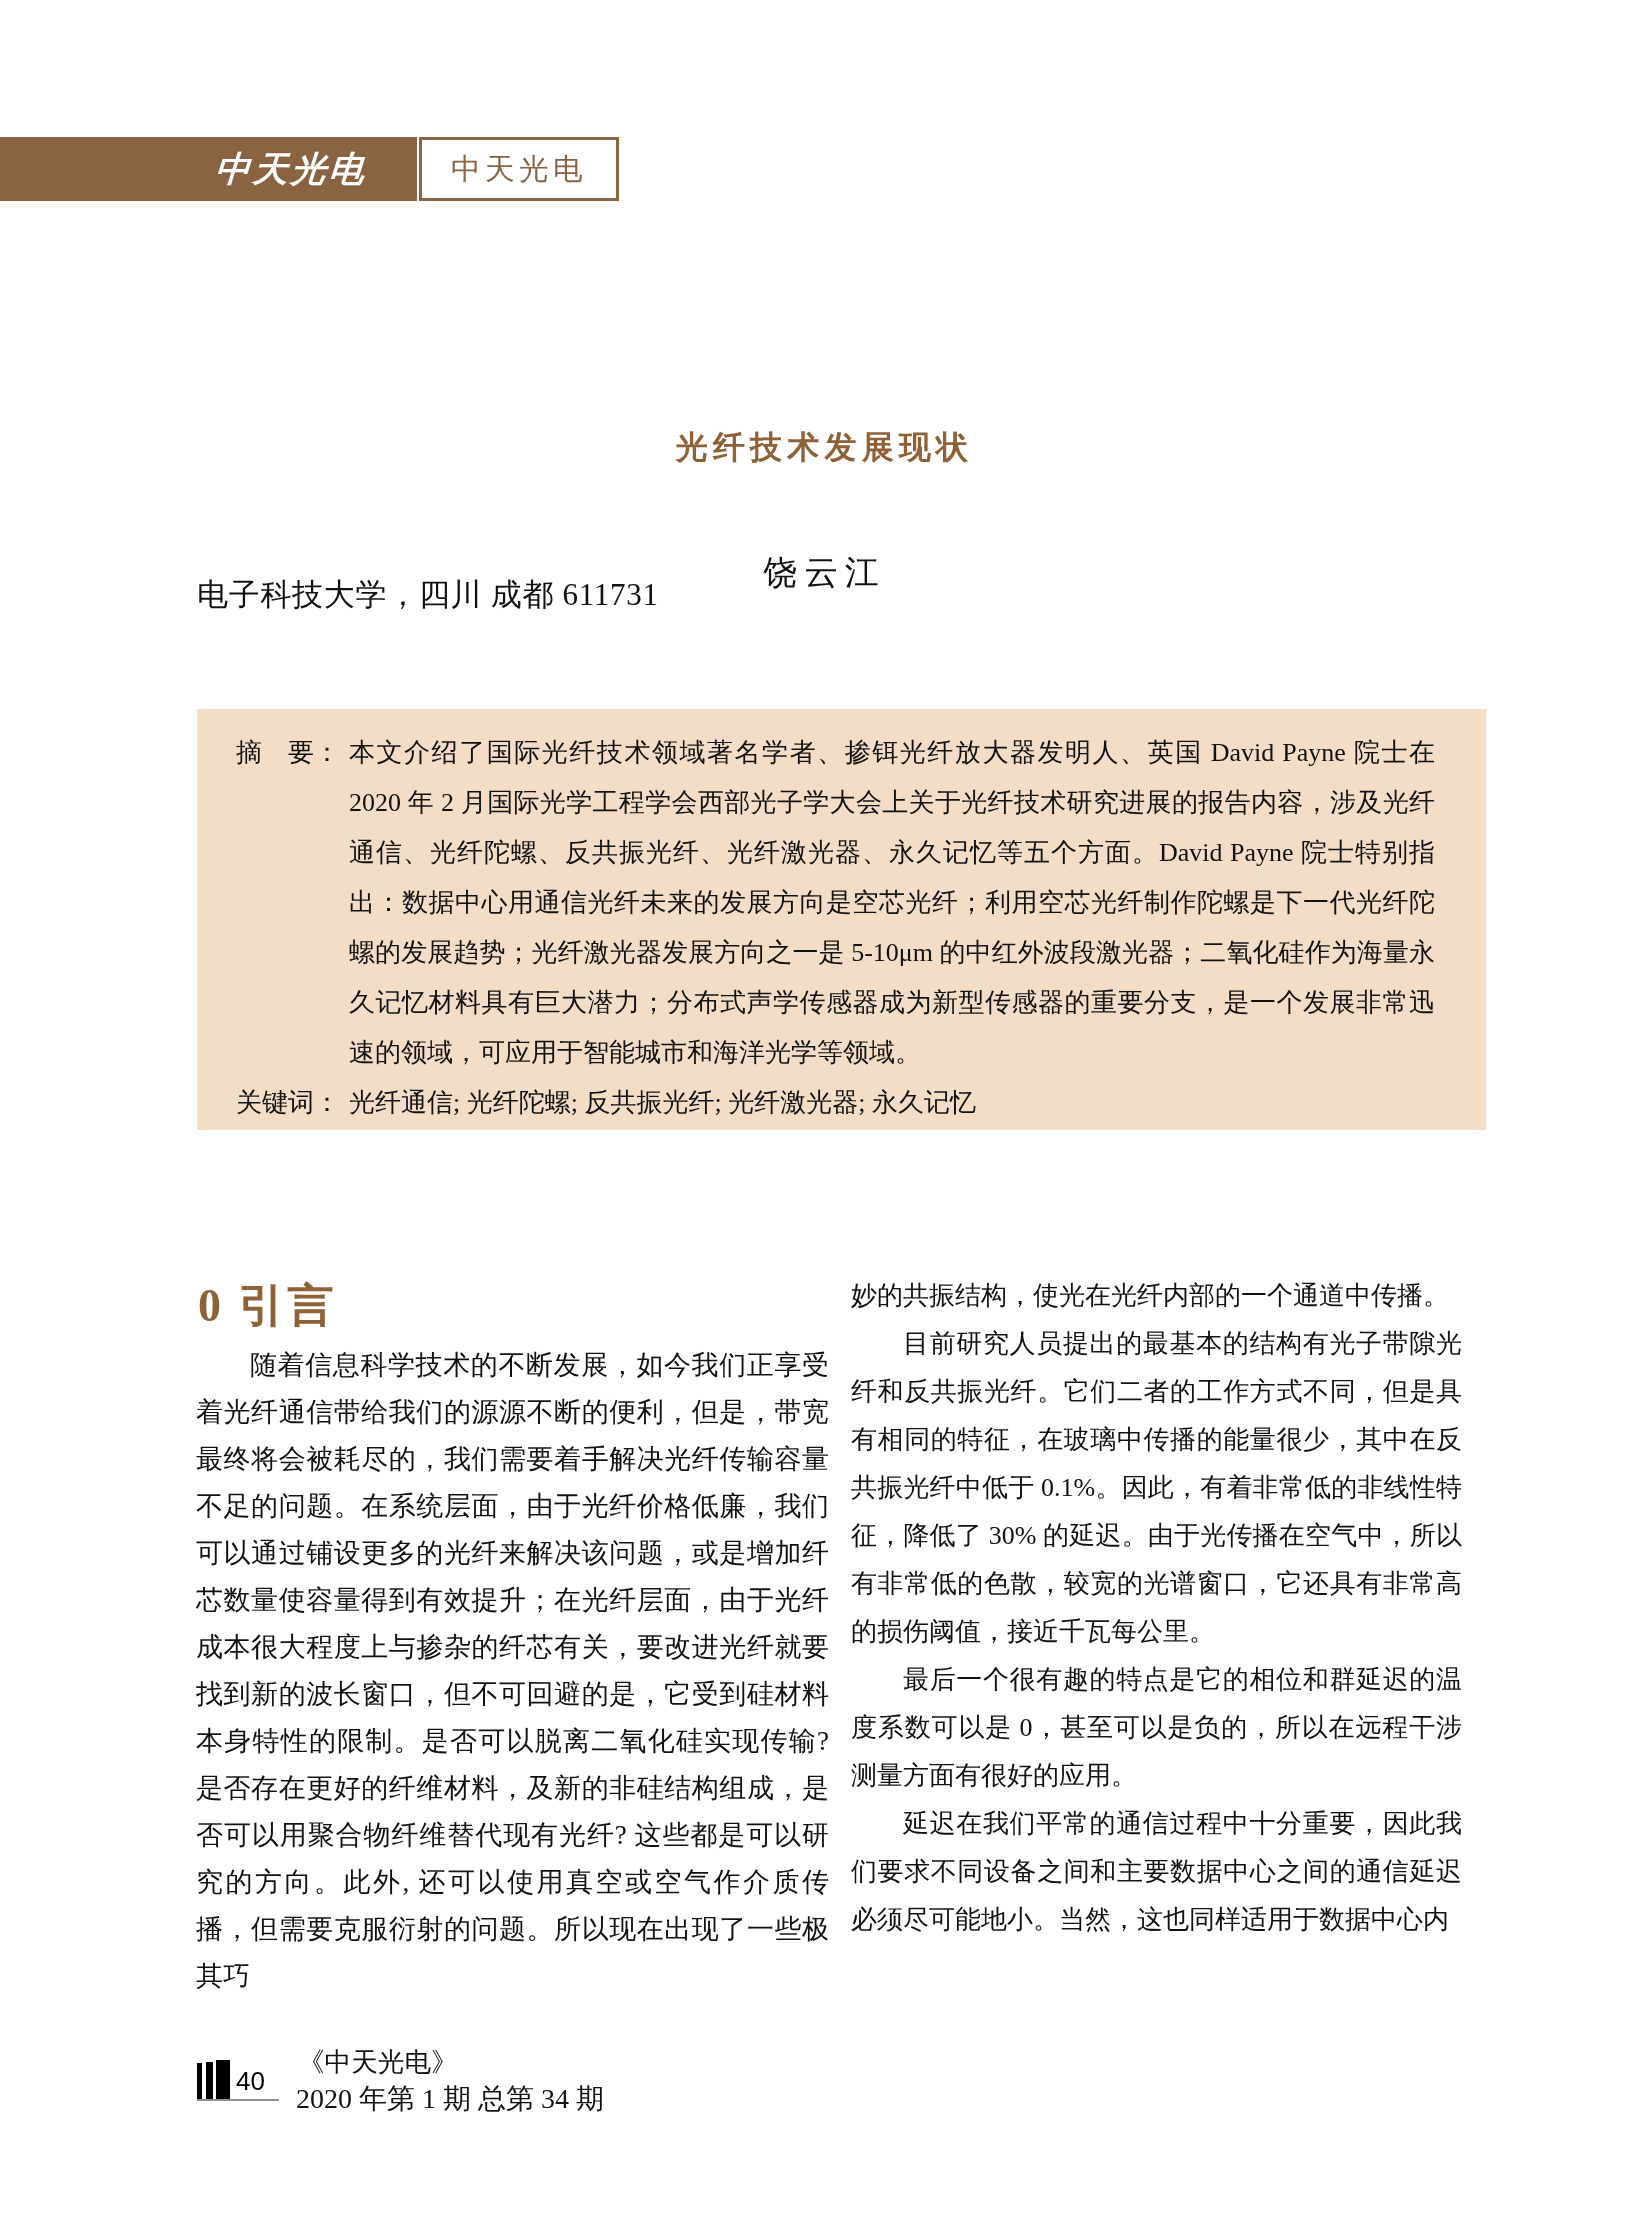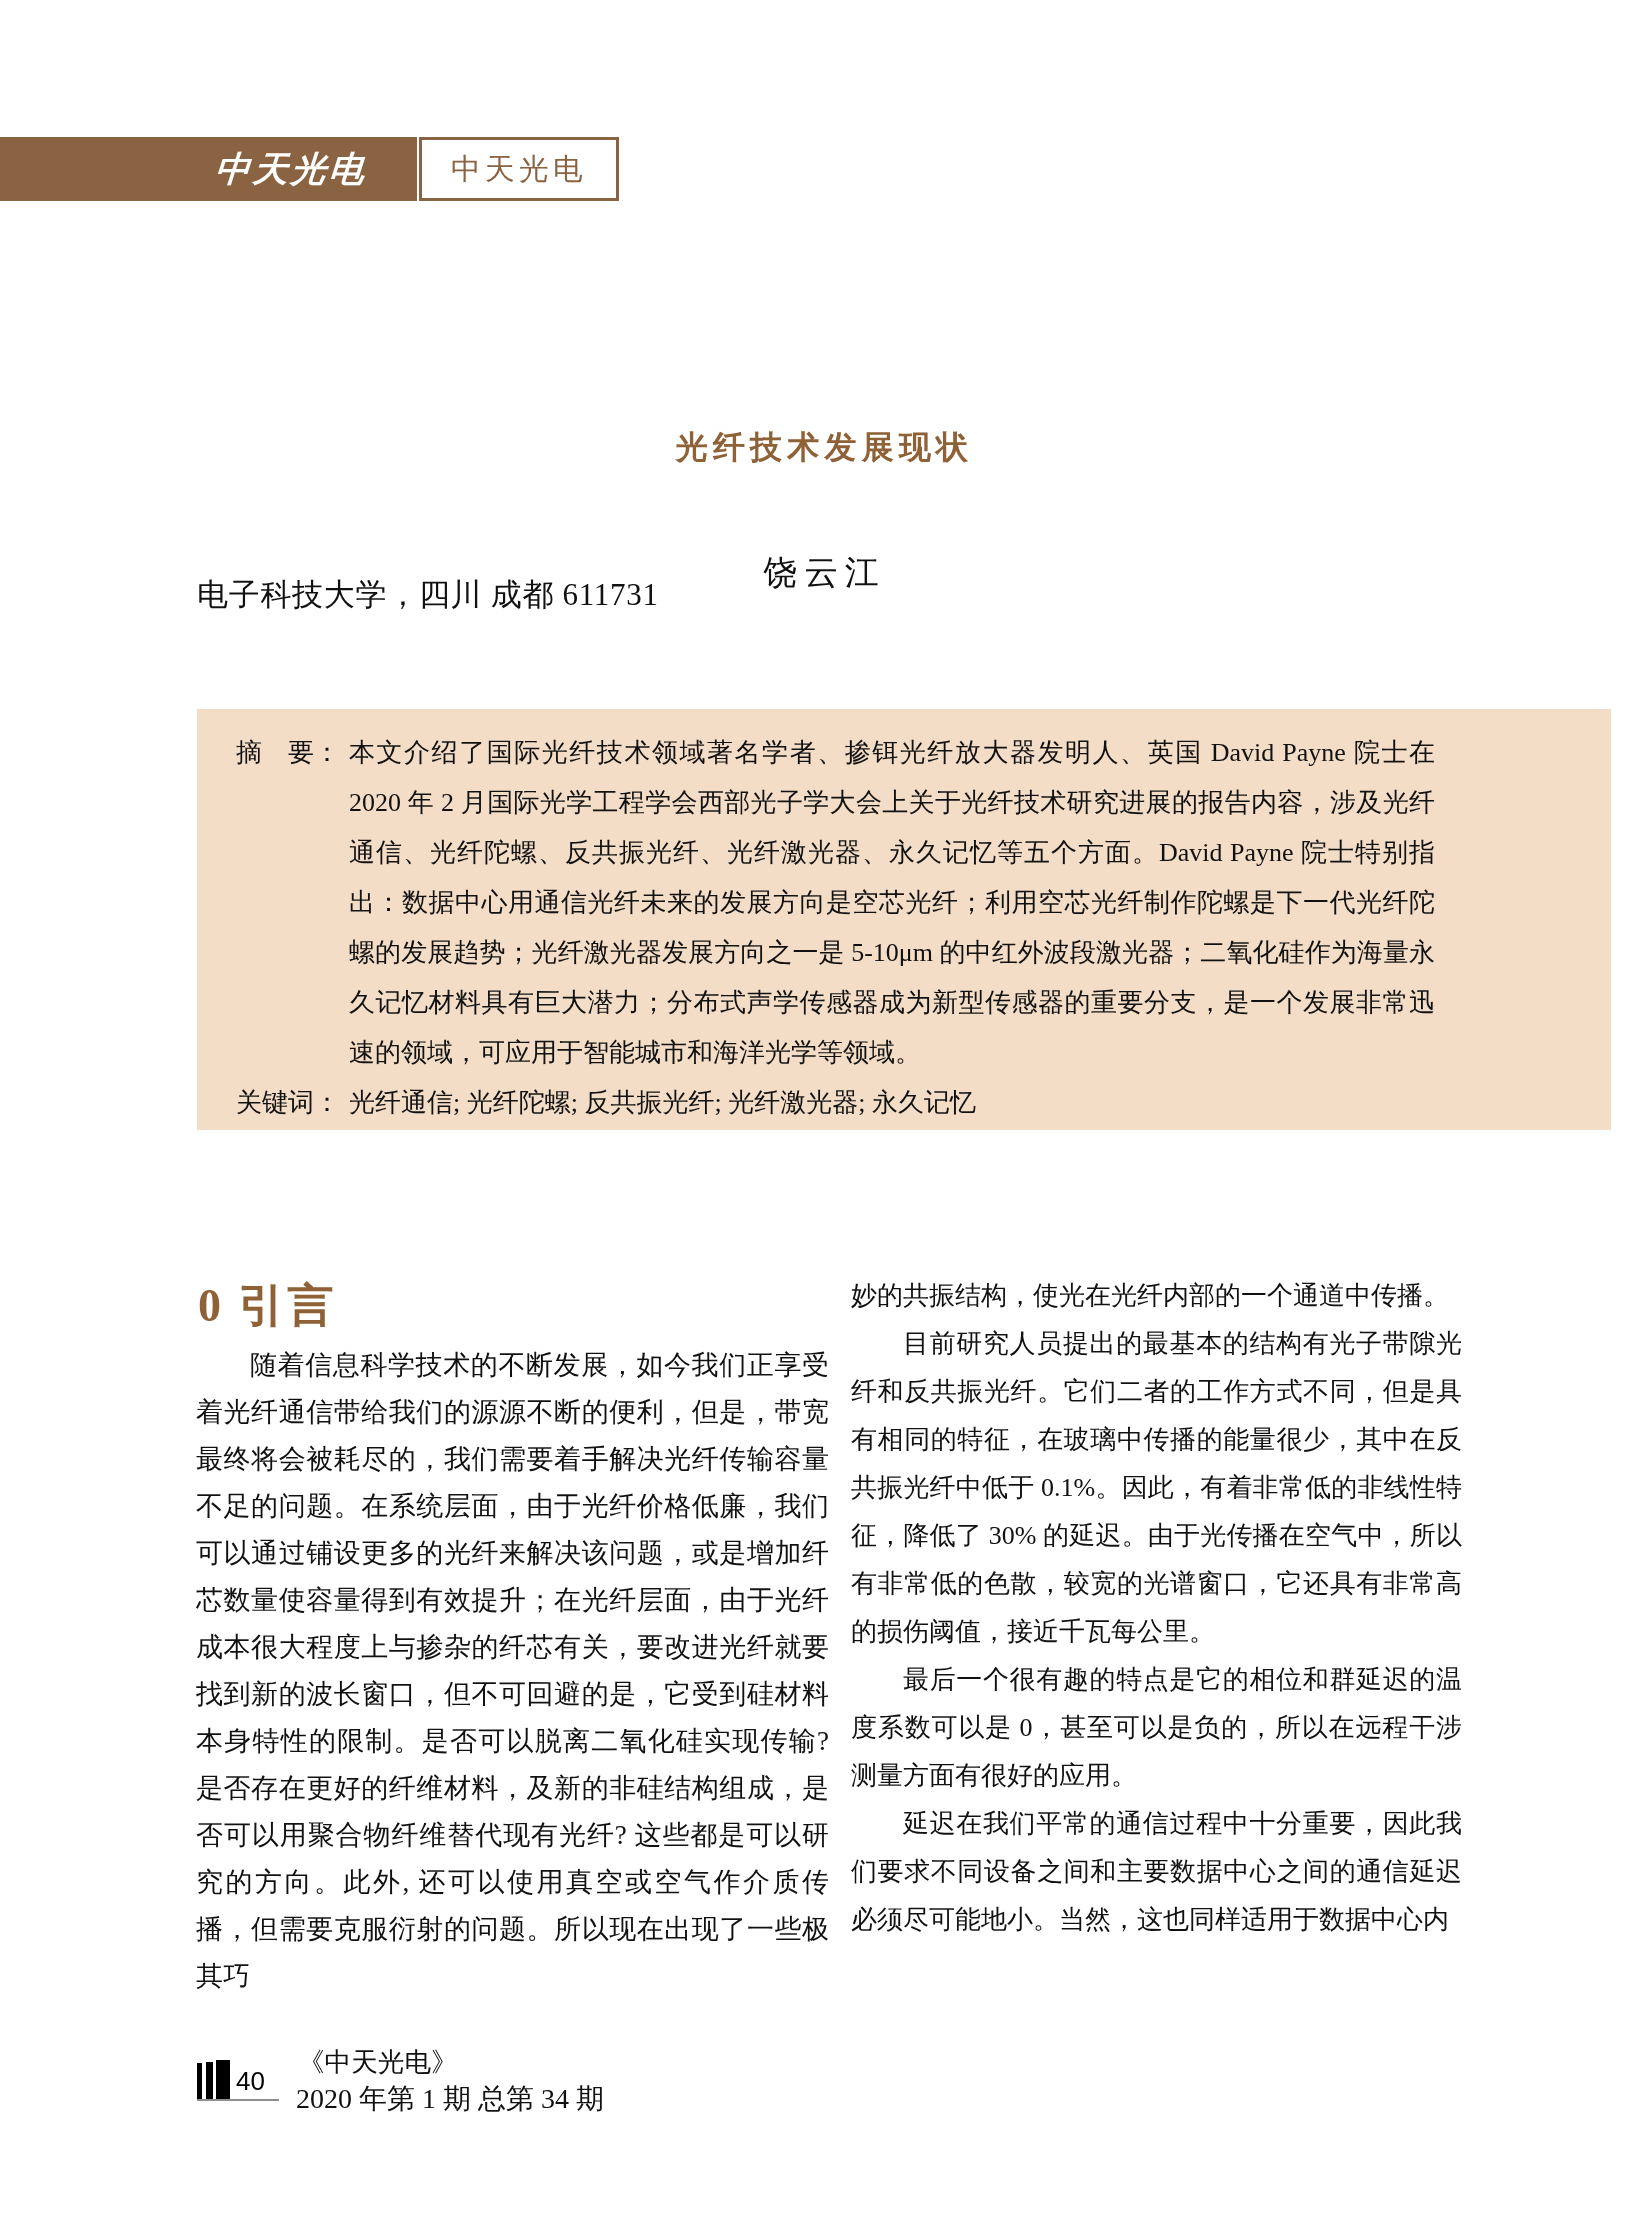--- a/index.html
+++ b/index.html
@@ -53,21 +53,21 @@
     font-size: 34px; letter-spacing: 6.6px;
   }
   .article-affiliation {
     position: absolute; left: 197px; top: 574px; width: 1255px;
     font-size: 31px; letter-spacing: 0.7px;
   }
 
   
   .abstract-box {
     position: absolute; left: 197px; top: 709px;
-    width: 1414px; height: 421px;
+    width: 1289px; height: 421px;
     background: #f3ddc6;
     padding: 19px 26px 0 39px;
   }
   .abs-row { display: flex; }
   .abs-label {
     width: 103px; flex: 0 0 103px;
     font-size: 26px; line-height: 50px;
     white-space: nowrap;
   }
   .abs-content {

